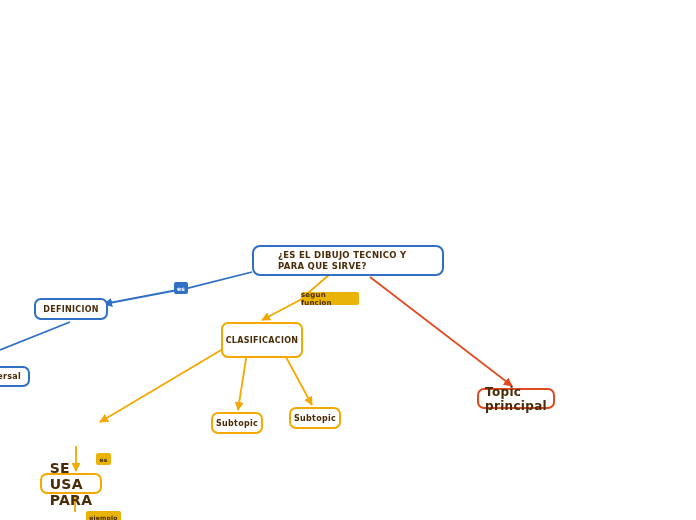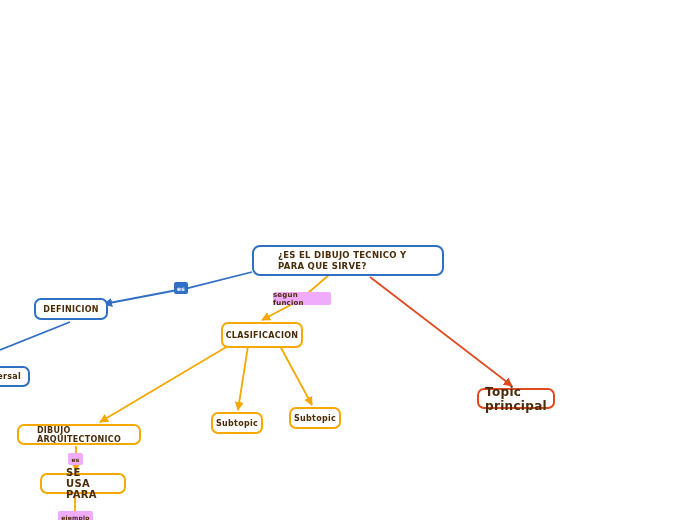--- a/index.html
+++ b/index.html
@@ -72,21 +72,21 @@
     width: 50px;
     height: 21px;
     font-size: 8px;
     justify-content: flex-end;
     padding-right: 7px;
   }
   .node-clasificacion {
     left: 221px;
     top: 322px;
     width: 82px;
-    height: 26px;
+    height: 36px;
     font-size: 8px;
     justify-content: center;
   }
   .node-subtopic-1 {
     left: 211px;
     top: 412px;
     width: 52px;
     height: 22px;
     font-size: 8px;
     justify-content: center;
@@ -111,41 +111,42 @@
     left: 17px;
     top: 424px;
     width: 124px;
     height: 21px;
     font-size: 8px;
     justify-content: center;
   }
   .node-seusapara {
     left: 40px;
     top: 473px;
-    width: 86px;
-    height: 21px;
-    font-size: 10px;
+    width: 62px;
+    height: 21px;
+    font-size: 14px;
     justify-content: center;
   }
 
   .badge {
     position: absolute;
     box-sizing: border-box;
     font-size: 7px;
     font-weight: bold;
     color: #4a2c08;
     display: flex;
     align-items: center;
     justify-content: center;
     border-radius: 2px;
     letter-spacing: 0.2px;
   }
   .badge.orange {
-    background: #f0abfc;
+    background: #eab308;
     color: #4a2c08;
+    margin-left: 28px;
   }
   .badge.blue {
     background: #2f6fc4;
     color: #ffffff;
   }
   .badge-es-blue {
     left: 174px;
     top: 282px;
     width: 14px;
     height: 12px;
@@ -230,23 +231,20 @@
   </div>
 
   <div class="node orange node-subtopic-2">
     <span>Subtopic</span>
   </div>
 
   <div class="node red node-topic-principal">
     <span>Topic principal</span>
   </div>
 
-  <div class="node orange node-dibujo">
-    <span>DIBUJO ARQUITECTONICO</span>
-  </div>
 
   <div class="node orange node-seusapara">
     <span>SE USA PARA</span>
   </div>
 
   <div class="badge blue badge-es-blue">
     <span>es</span>
   </div>
 
   <div class="badge orange badge-segun-funcion">

